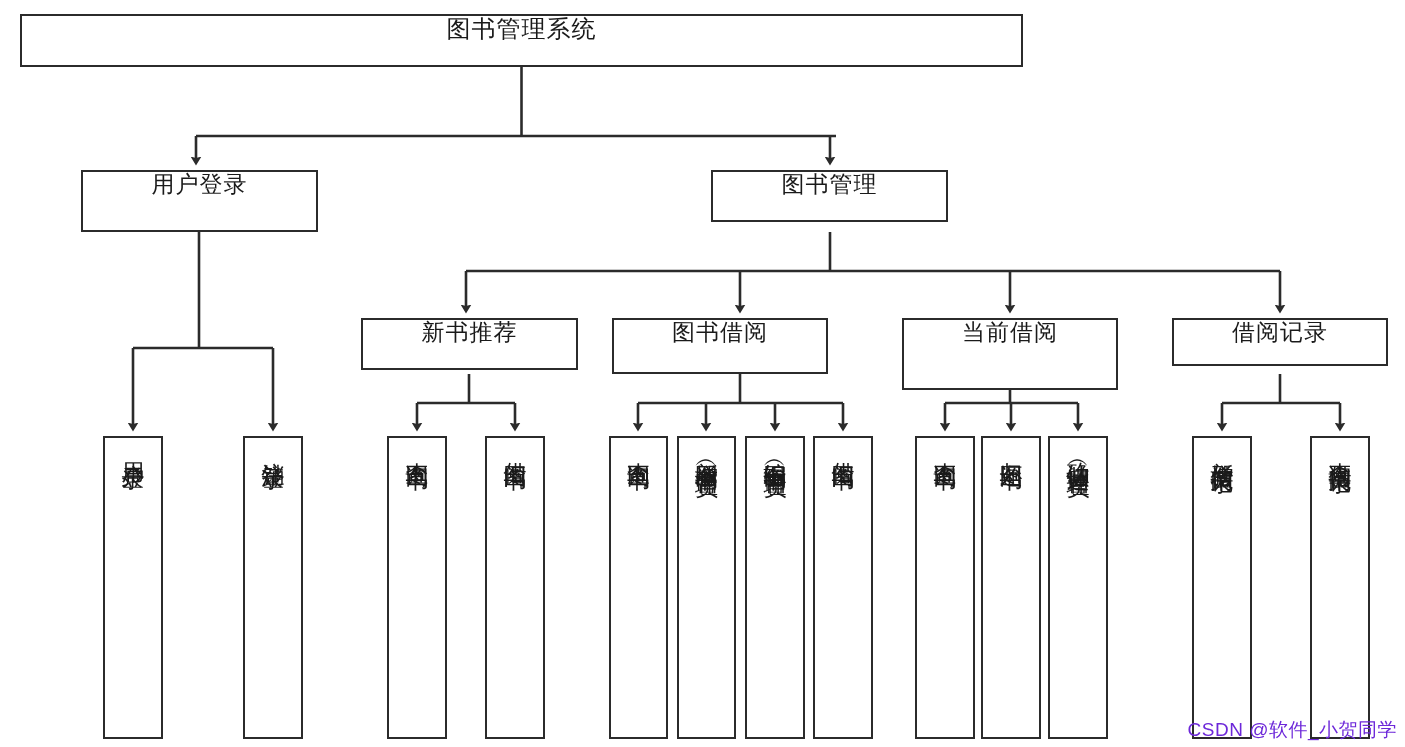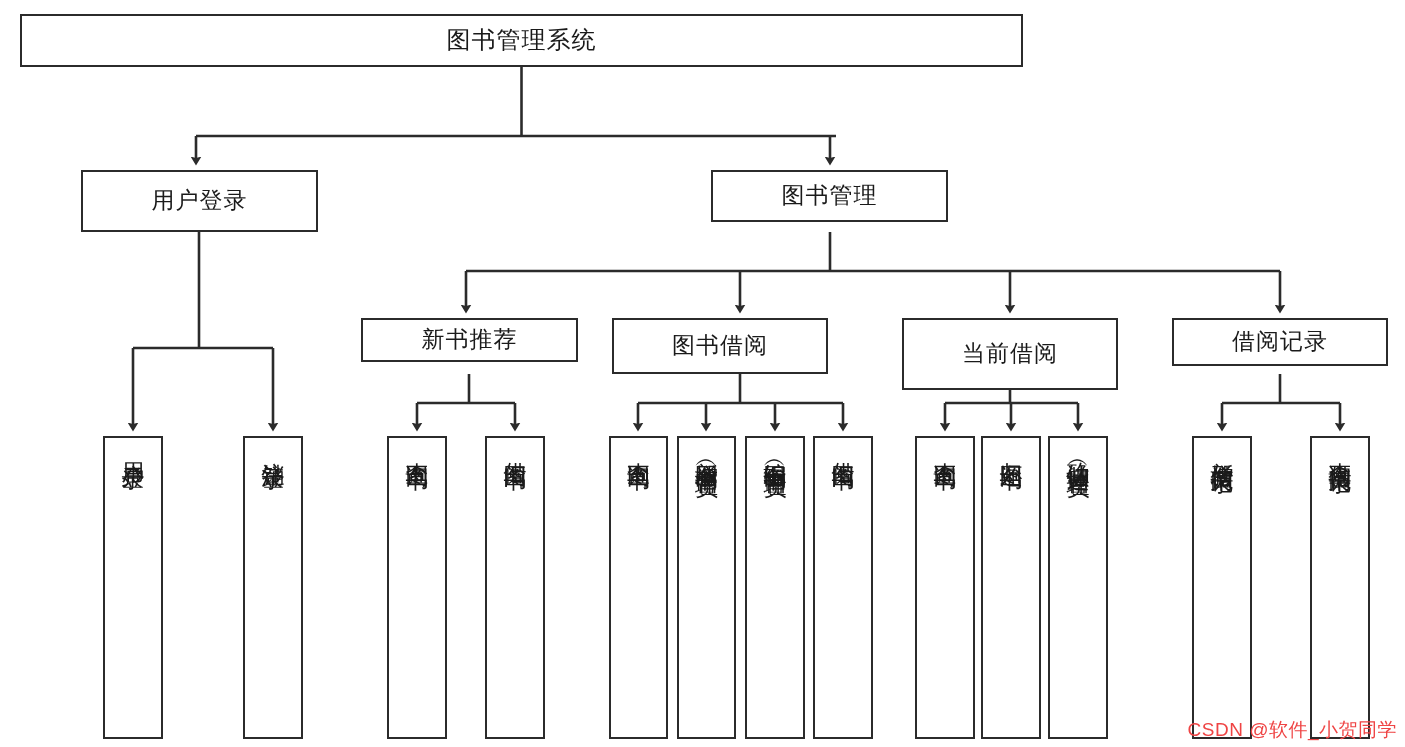--- a/index.html
+++ b/index.html
@@ -13,21 +13,20 @@
   }
   #diagram{
     position:absolute;left:0;top:0;width:1405px;height:747px;
   }
   .node{
     position:absolute;
     box-sizing:border-box;
     background:#ffffff;
     border:2.5px solid #2b2b2b;
     display:flex;
-    align-items:center;
     justify-content:center;
     color:#1a1a1a;
     z-index:5;
   }
   .node .label{
     display:block;
     white-space:nowrap;
     letter-spacing:1px;
   }
   
@@ -49,21 +48,21 @@
     line-height:1.18;
     letter-spacing:2px;
     white-space:nowrap;
     max-height:292px;
   }
   .watermark{
     position:absolute;
     right:8px;
     bottom:4px;
     font-size:19px;
-    color:#ef4444;
+    color:#6d28d9;
     z-index:20;
     white-space:nowrap;
     letter-spacing:0.5px;
   }
 </style>
 </head>
 <body>
 
 <svg id="diagram" viewBox="0 0 1405 747">
   <defs>
@@ -118,21 +117,21 @@
 <div id="nodes-layer">
     <div class="node h root" style="left: 20px; top: 14px; width: 1003px; height: 53px;">
       <span class="label">图书管理系统</span>
     </div>
     <div class="node h" style="left: 81px; top: 170px; width: 237px; height: 62px;">
       <span class="label">用户登录</span>
     </div>
     <div class="node h" style="left: 711px; top: 170px; width: 237px; height: 52px;">
       <span class="label">图书管理</span>
     </div>
-    <div class="node h" style="left: 361px; top: 318px; width: 217px; height: 44px;">
+    <div class="node h" style="left: 361px; top: 318px; width: 217px; height: 52px;">
       <span class="label">新书推荐</span>
     </div>
     <div class="node h" style="left: 612px; top: 318px; width: 216px; height: 56px;">
       <span class="label">图书借阅</span>
     </div>
     <div class="node h" style="left: 902px; top: 318px; width: 216px; height: 72px;">
       <span class="label">当前借阅</span>
     </div>
     <div class="node h" style="left: 1172px; top: 318px; width: 216px; height: 48px;">
       <span class="label">借阅记录</span>

